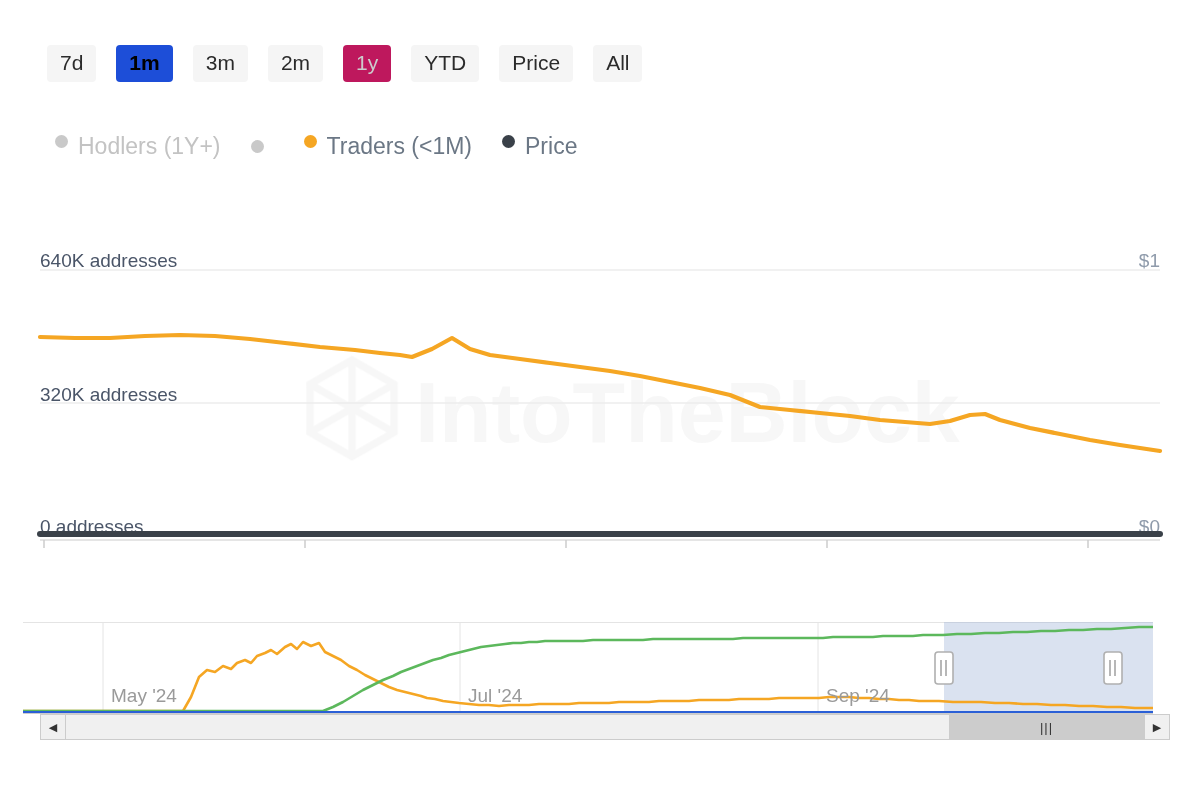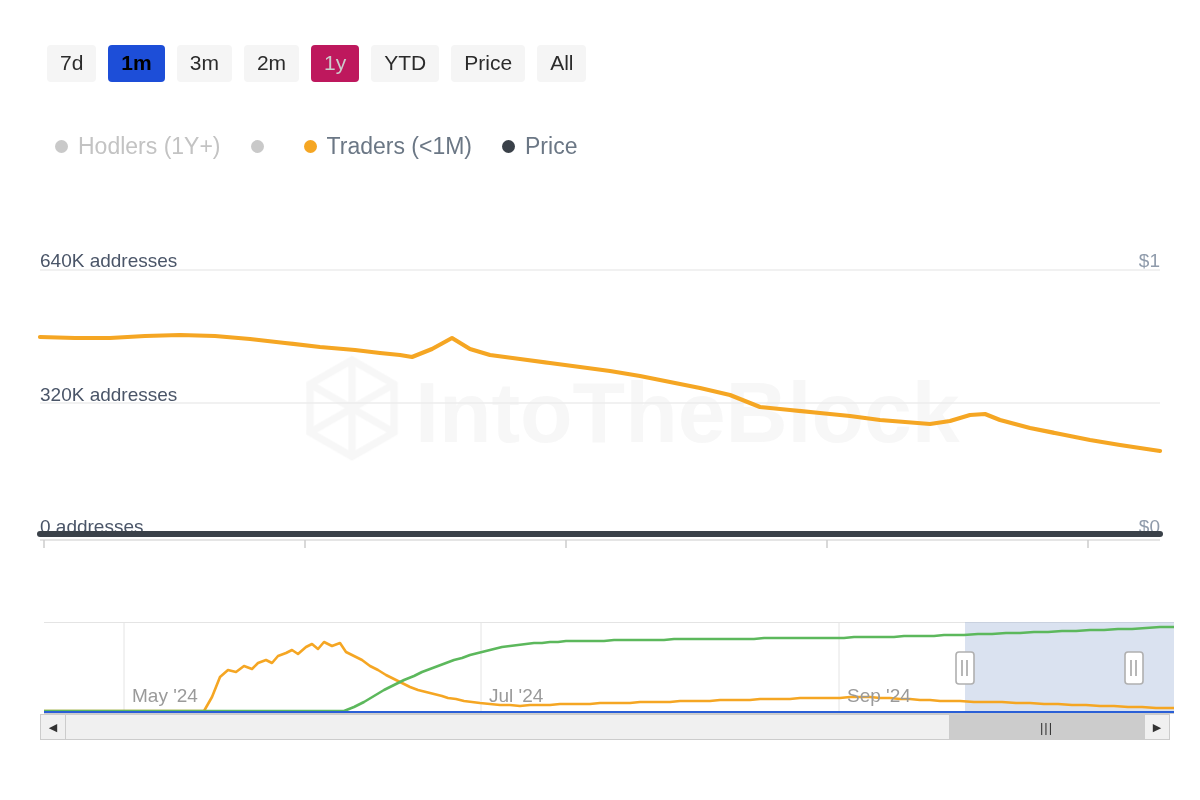--- a/index.html
+++ b/index.html
@@ -15,21 +15,21 @@
     overflow: hidden;
   }
 
   
   #range-buttons {
     position: absolute;
     left: 47px;
     top: 45px;
     display: flex;
     align-items: center;
-    gap: 12px;
+    gap: 20px;
   }
   .range-btn {
     font-family: "Liberation Sans", sans-serif;
     font-size: 21px;
     color: #2b2b2b;
     background: #f5f5f5;
     border: none;
     border-radius: 4px;
     padding: 7px 13px 9px 13px;
     line-height: 1;
@@ -51,21 +51,21 @@
   #legend {
     position: absolute;
     left: 55px;
     top: 135px;
     display: flex;
     align-items: center;
     gap: 0px;
   }
   .legend-item {
     display: flex;
-    align-items: center;
+    align-items: flex-start;
     margin-right: 30px;
     cursor: pointer;
   }
   .legend-dot {
     width: 13px;
     height: 13px;
     border-radius: 50%;
     margin-right: 10px;
     flex: none;
   }
@@ -99,21 +99,21 @@
   }
   .xaxis-label {
     font-size: 19px;
     fill: #555f6b;
     font-family: "Liberation Sans", sans-serif;
   }
 
   
   #navigator {
     position: absolute;
-    left: 44px;
+    left: 23px;
     top: 622px;
     width: 1130px;
     height: 92px;
   }
   #navigator svg { display: block; }
   .nav-date {
     font-size: 19px;
     fill: #9a9a9a;
     font-family: "Liberation Sans", sans-serif;
   }

